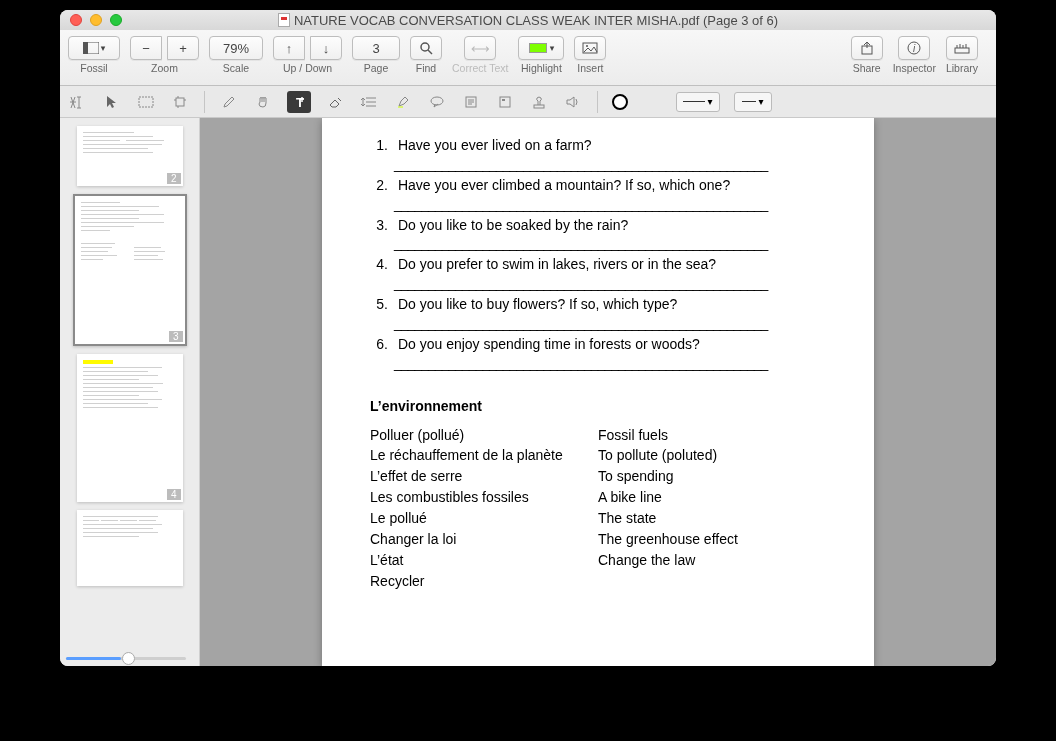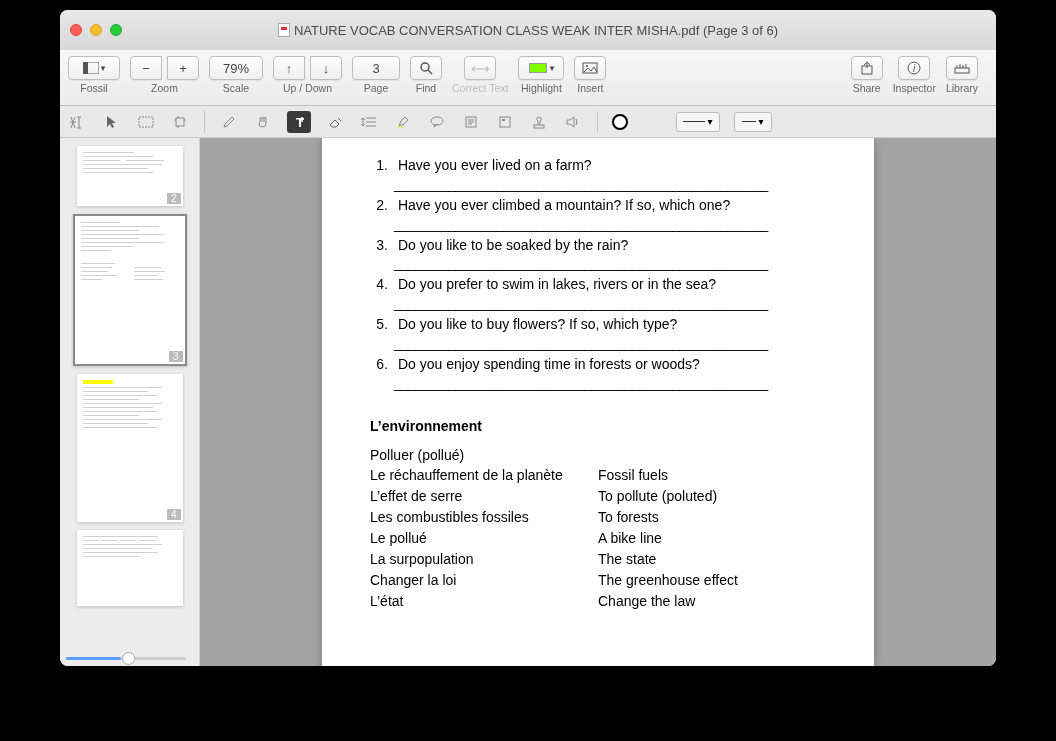--- a/index.html
+++ b/index.html
@@ -17,21 +17,21 @@
   width: 936px;
   height: 656px;
   background: #fff;
   border-radius: 8px;
   box-shadow: 0 10px 40px rgba(0,0,0,0.5);
   overflow: hidden;
   display: flex;
   flex-direction: column;
 }
 .titlebar {
-  height: 40px;
+  height: 20px;
   background: linear-gradient(#e8e8e8,#d8d8d8);
   display: flex;
   align-items: center;
   padding-left: 10px;
   position: relative;
 }
 .traffic { display: flex; gap: 8px; }
 .dot { width: 12px; height: 12px; border-radius: 50%; }
 .red { background: #ff5f56; border: 0.5px solid #e0443e; }
 .yellow { background: #ffbd2e; border: 0.5px solid #dea123; }
@@ -138,21 +138,21 @@
   font-size:14px;
   color:#000;
   line-height:1.35;
 }
 .ol { list-style:none; }
 .ol li { margin-bottom:2px; }
 .num { display:inline-block; width:18px; text-align:right; margin-right:6px; }
 .underline { letter-spacing:-1px; }
 .section-title { font-weight:bold; margin-top:24px; margin-bottom:10px; }
 .instr { margin-bottom:12px; }
-.cols { display:flex;align-items:flex-end; }
+.cols { display:flex; }
 .col { flex:1; }
 .col div { margin-bottom:2px; }
 </style>
 </head>
 <body>
 
 <div class="window">
 
   <div class="titlebar">
     <div class="traffic">
@@ -489,28 +489,28 @@
             <li><span class="num">6.</span> Do you enjoy spending time in forests or woods?<br><span class="num"></span><span class="underline">_______________________________________________________</span></li>
           </ol>
         <div class="section-title">L’environnement</div>
         <div class="cols">
           <div class="col" id="leftcol">
               <div>Polluer (pollué)</div>
               <div>Le réchauffement de la planète</div>
               <div>L’effet de serre</div>
               <div>Les combustibles fossiles</div>
               <div>Le pollué</div>
-              <div>La surpopulation</div>
               <div>Changer la loi</div>
               <div>L’état</div>
+              <div>Recycler</div>
             </div>
           <div class="col" id="rightcol">
               <div>Fossil fuels</div>
               <div>To pollute (poluted)</div>
-              <div>To forests</div>
+              <div>To spending</div>
               <div>A bike line</div>
               <div>The state</div>
               <div>The greenhouse effect</div>
               <div>Change the law</div>
             </div>
         </div>
       </div>
     </div>
   </div>
 

